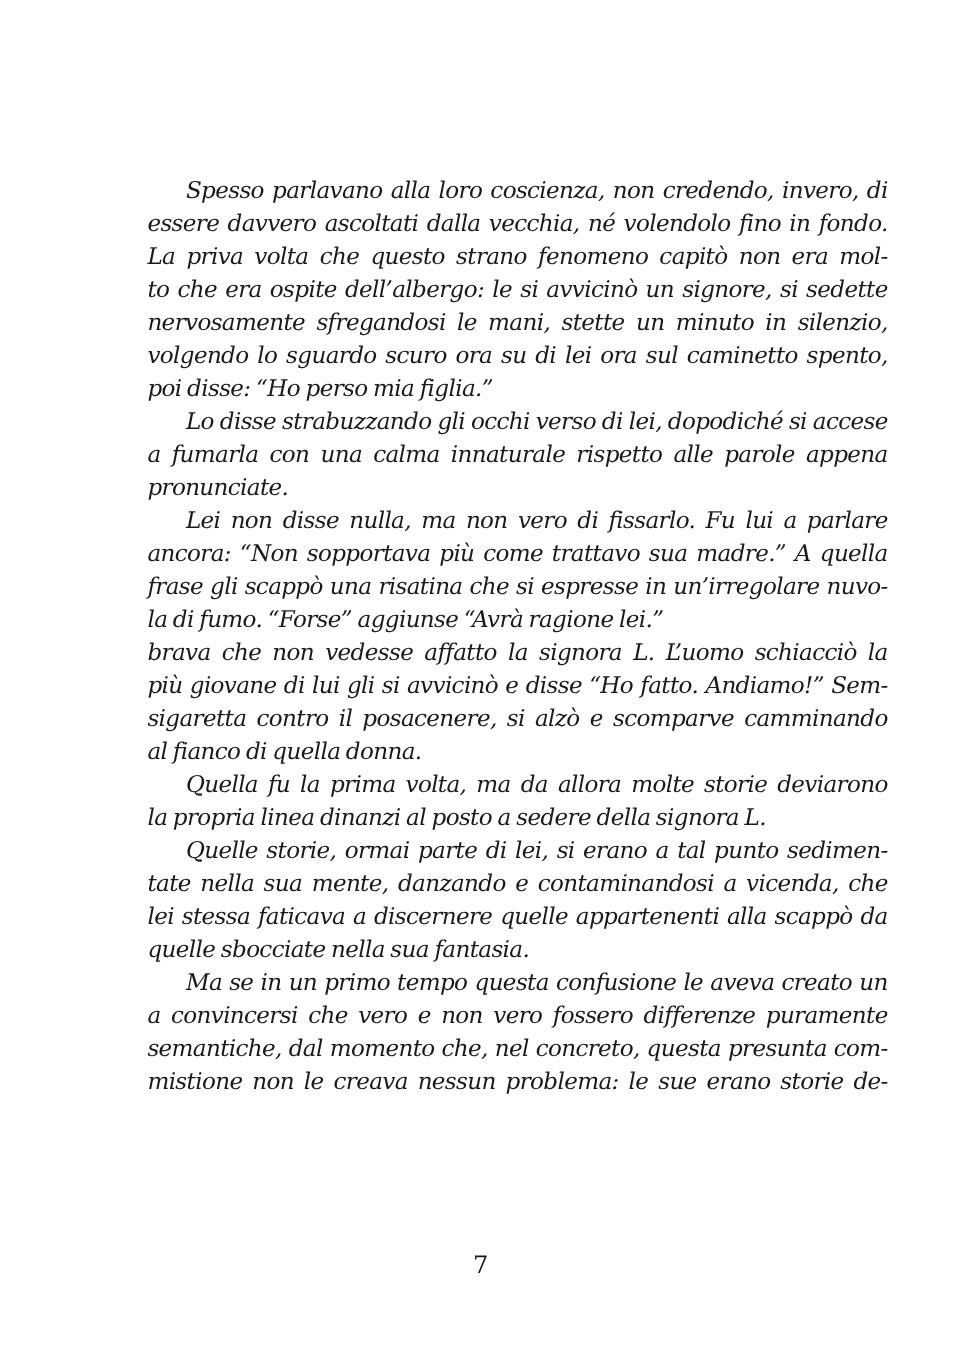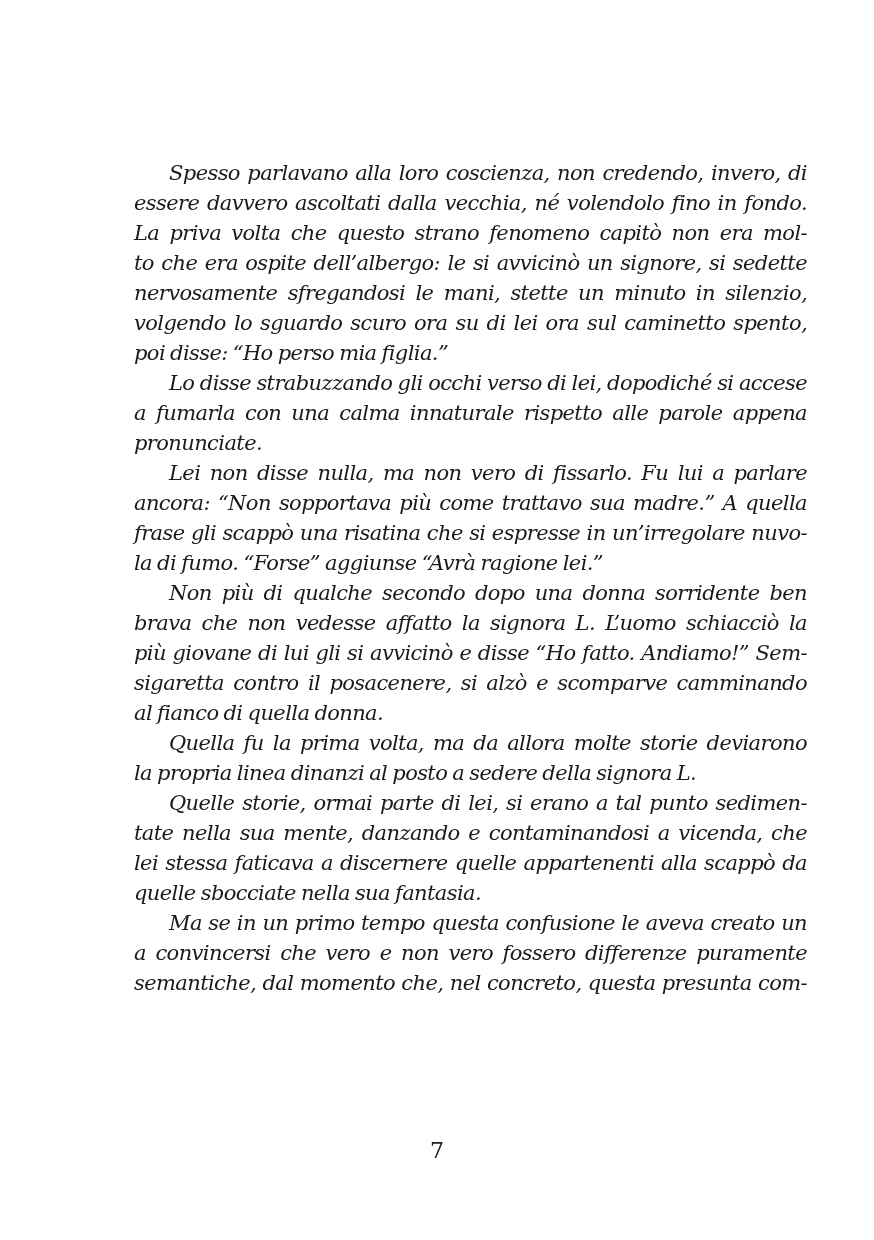--- a/index.html
+++ b/index.html
@@ -78,36 +78,36 @@
         <span class="line">a fumarla con una calma innaturale rispetto alle parole appena</span>
         <span class="line last">pronunciate.</span>
       </div>
       <div class="paragraph">
         <span class="line indent">Lei non disse nulla, ma non vero di fissarlo. Fu lui a parlare</span>
         <span class="line">ancora: “Non sopportava più come trattavo sua madre.” A quella</span>
         <span class="line">frase gli scappò una risatina che si espresse in un’irregolare nuvo-</span>
         <span class="line last">la di fumo. “Forse” aggiunse “Avrà ragione lei.”</span>
       </div>
       <div class="paragraph">
-        <span class="line indent">Non più di qualche secondo dopo una donna sorridente ben</span>
         <span class="line">brava che non vedesse affatto la signora L. L’uomo schiacciò la</span>
         <span class="line">più giovane di lui gli si avvicinò e disse “Ho fatto. Andiamo!” Sem-</span>
         <span class="line">sigaretta contro il posacenere, si alzò e scomparve camminando</span>
         <span class="line last">al fianco di quella donna.</span>
       </div>
       <div class="paragraph">
         <span class="line indent">Quella fu la prima volta, ma da allora molte storie deviarono</span>
         <span class="line last">la propria linea dinanzi al posto a sedere della signora L.</span>
       </div>
       <div class="paragraph">
         <span class="line indent">Quelle storie, ormai parte di lei, si erano a tal punto sedimen-</span>
         <span class="line">tate nella sua mente, danzando e contaminandosi a vicenda, che</span>
         <span class="line">lei stessa faticava a discernere quelle appartenenti alla scappò da</span>
         <span class="line last">quelle sbocciate nella sua fantasia.</span>
       </div>
       <div class="paragraph">
         <span class="line indent">Ma se in un primo tempo questa confusione le aveva creato un</span>
         <span class="line">a convincersi che vero e non vero fossero differenze puramente</span>
         <span class="line">semantiche, dal momento che, nel concreto, questa presunta com-</span>
+        <span class="line">mistione non le creava nessun problema: le sue erano storie de-</span>
       </div>
     </div>
   <div class="page-number">7</div>
 </div>
 
 </body></html>

